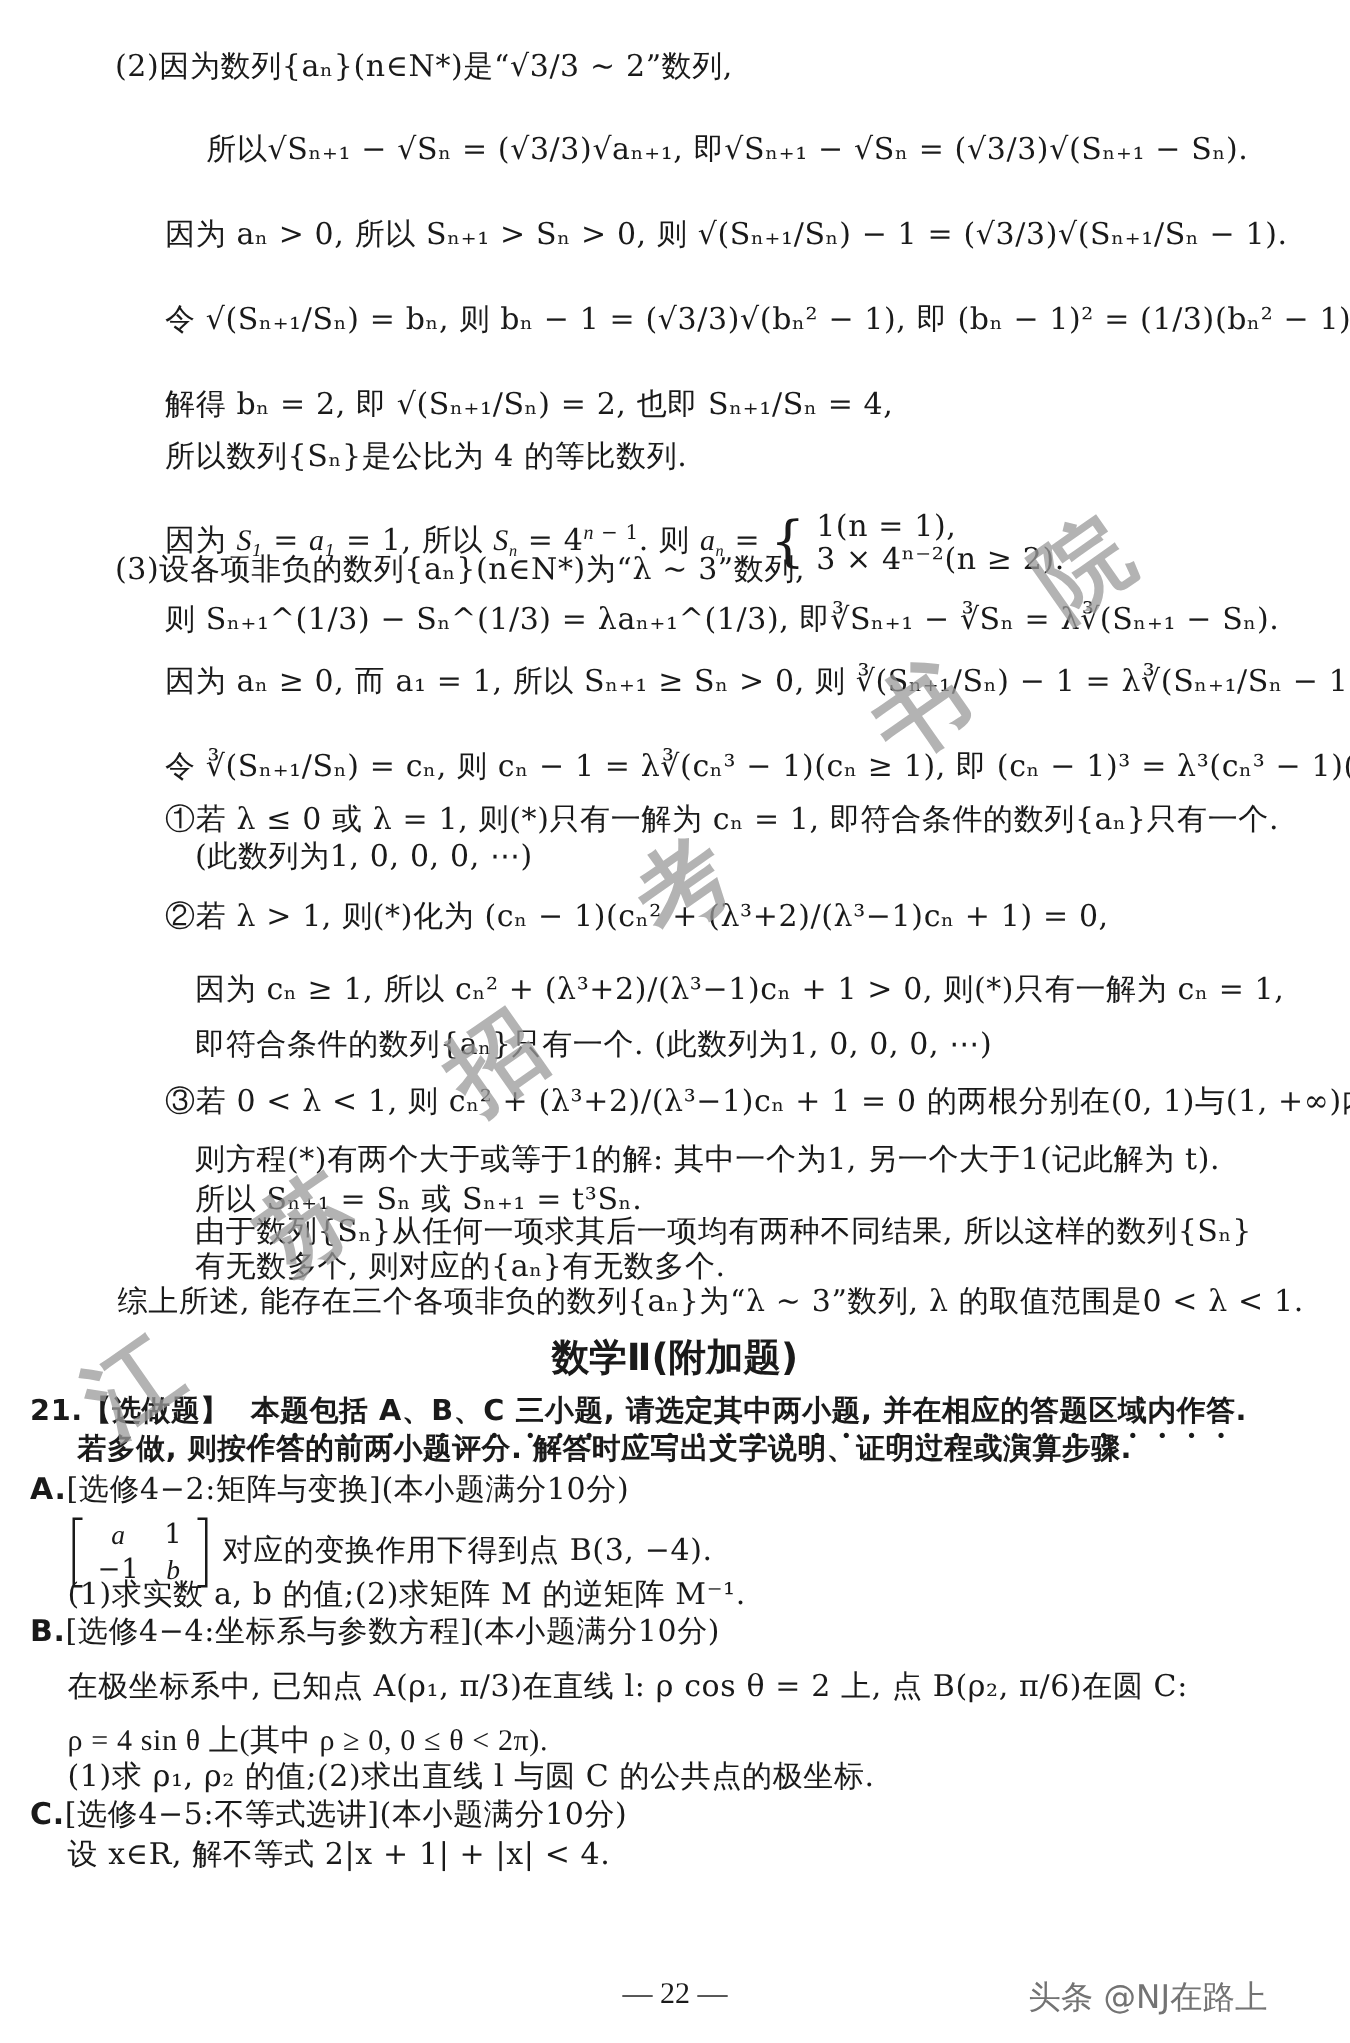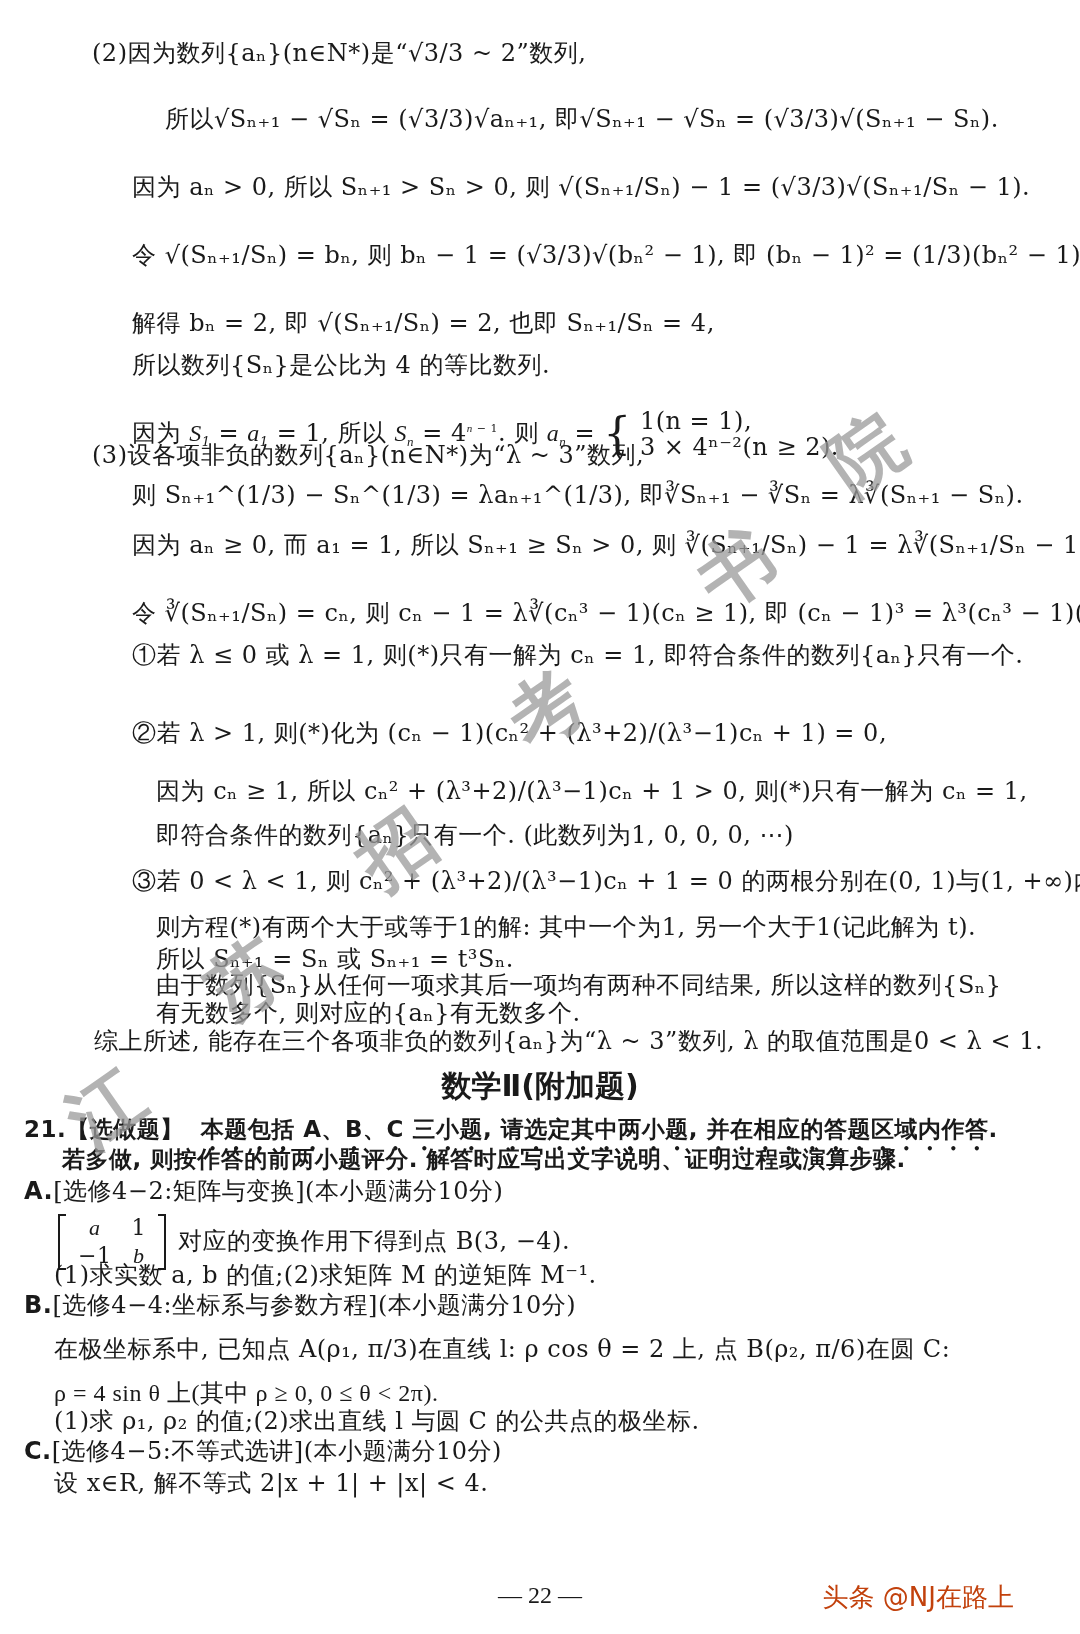--- a/index.html
+++ b/index.html
@@ -8,21 +8,21 @@
     font-family: "DejaVu Serif", "Liberation Serif", serif;
     color: #1a1a1a;
   }
   .page { position: absolute; inset: 0; }
   .line {
     position: absolute; white-space: nowrap; font-size: 24px; line-height: 30px;
     letter-spacing: 0.5px;
   }
   i, .it { font-style: italic; font-family: "Liberation Serif", serif; }
   sub { font-size: 13px; vertical-align: -5px; font-style: italic; }
-  sup { font-size: 11px; vertical-align: 9px; }
+  sup { font-size: 16px; vertical-align: 9px; }
   .brace-big { font-size: 44px; vertical-align: middle; font-weight: 200; }
   .cases { display: inline-flex; flex-direction: column; vertical-align: middle; line-height: 26px; }
   .section-title {
     position: absolute; font-family: "DejaVu Sans", "Liberation Sans", sans-serif;
     font-weight: bold; font-size: 30px; left: 0; right: 0; text-align: center;
   }
   .bold { font-weight: bold; font-family: "DejaVu Sans", "Liberation Sans", sans-serif; }
   .dotted { text-emphasis: dot; text-emphasis-position: under; margin-left: 17px; -webkit-text-emphasis: dot; }
   .matrix {
     display: inline-flex; vertical-align: middle; border-left: 2px solid #1a1a1a;
@@ -39,21 +39,21 @@
     position: absolute; color: #9a9a9a; opacity: 0.75; font-size: 74px;
     font-family: "DejaVu Sans", sans-serif; font-weight: bold; pointer-events: none;
     transform: rotate(-35deg);
   }
   .page-num {
     position: absolute; left: 0; right: 0; top: 1582px; text-align: center;
     font-size: 24px; font-family: "Liberation Serif", serif;
   }
   .credit {
     position: absolute; right: 66px; top: 1580px; font-size: 26px;
-    font-family: "DejaVu Sans", sans-serif; color: #c2410c;
+    font-family: "DejaVu Sans", sans-serif; color: #737373;
   }
 </style>
 </head>
 <body>
 
 <div class="page">
 
   <div class="line" style="left:92px;top:38px;">(2)因为数列{aₙ}(n∈N*)是“√3/3 ~ 2”数列,</div>
   <div class="line" style="left:132px;top:104px;margin-left:33px;">所以√Sₙ₊₁ − √Sₙ = (√3/3)√aₙ₊₁, 即√Sₙ₊₁ − √Sₙ = (√3/3)√(Sₙ₊₁ − Sₙ).</div>
   <div class="line" style="left:132px;top:172px;">因为 aₙ &gt; 0, 所以 Sₙ₊₁ &gt; Sₙ &gt; 0, 则 √(Sₙ₊₁/Sₙ) − 1 = (√3/3)√(Sₙ₊₁/Sₙ − 1).</div>
@@ -67,20 +67,21 @@
       <span>1(n = 1),</span>
       <span>3 × 4ⁿ⁻²(n ≥ 2).</span>
     </span>
   </div>
 
   <div class="line" style="left:92px;top:440px;">(3)设各项非负的数列{aₙ}(n∈N*)为“λ ~ 3”数列,</div>
   <div class="line" style="left:132px;top:480px;">则 Sₙ₊₁^(1/3) − Sₙ^(1/3) = λaₙ₊₁^(1/3), 即∛Sₙ₊₁ − ∛Sₙ = λ∛(Sₙ₊₁ − Sₙ).</div>
   <div class="line" style="left:132px;top:530px;">因为 aₙ ≥ 0, 而 a₁ = 1, 所以 Sₙ₊₁ ≥ Sₙ &gt; 0, 则 ∛(Sₙ₊₁/Sₙ) − 1 = λ∛(Sₙ₊₁/Sₙ − 1).</div>
   <div class="line" style="left:132px;top:598px;">令 ∛(Sₙ₊₁/Sₙ) = cₙ, 则 cₙ − 1 = λ∛(cₙ³ − 1)(cₙ ≥ 1), 即 (cₙ − 1)³ = λ³(cₙ³ − 1)(cₙ ≥ 1). (*)</div>
   <div class="line" style="left:132px;top:640px;">①若 λ ≤ 0 或 λ = 1, 则(*)只有一解为 cₙ = 1, 即符合条件的数列{aₙ}只有一个.</div>
+  <div class="line" style="left:156px;top:670px;">(此数列为1, 0, 0, 0, ⋯)</div>
   <div class="line" style="left:132px;top:718px;">②若 λ &gt; 1, 则(*)化为 (cₙ − 1)(cₙ² + (λ³+2)/(λ³−1)cₙ + 1) = 0,</div>
   <div class="line" style="left:156px;top:776px;">因为 cₙ ≥ 1, 所以 cₙ² + (λ³+2)/(λ³−1)cₙ + 1 &gt; 0, 则(*)只有一解为 cₙ = 1,</div>
   <div class="line" style="left:156px;top:820px;">即符合条件的数列{aₙ}只有一个. (此数列为1, 0, 0, 0, ⋯)</div>
   <div class="line" style="left:132px;top:866px;">③若 0 &lt; λ &lt; 1, 则 cₙ² + (λ³+2)/(λ³−1)cₙ + 1 = 0 的两根分别在(0, 1)与(1, +∞)内,</div>
   <div class="line" style="left:156px;top:912px;">则方程(*)有两个大于或等于1的解: 其中一个为1, 另一个大于1(记此解为 t).</div>
   <div class="line" style="left:156px;top:970px;">由于数列{Sₙ}从任何一项求其后一项均有两种不同结果, 所以这样的数列{Sₙ}</div>
   <div class="line" style="left:156px;top:944px;">所以 Sₙ₊₁ = Sₙ 或 Sₙ₊₁ = t³Sₙ.</div>
   <div class="line" style="left:156px;top:998px;">有无数多个, 则对应的{aₙ}有无数多个.</div>
   <div class="line" style="left:94px;top:1026px;">综上所述, 能存在三个各项非负的数列{aₙ}为“λ ~ 3”数列, λ 的取值范围是0 &lt; λ &lt; 1.</div>
 

